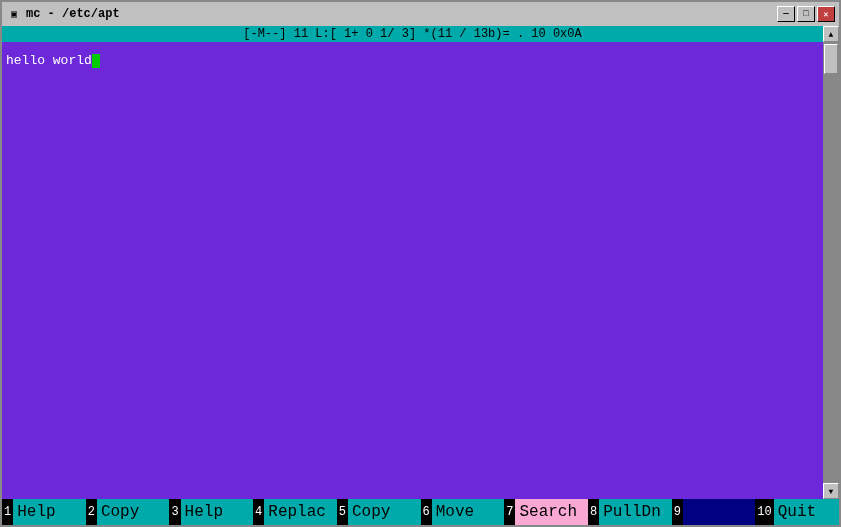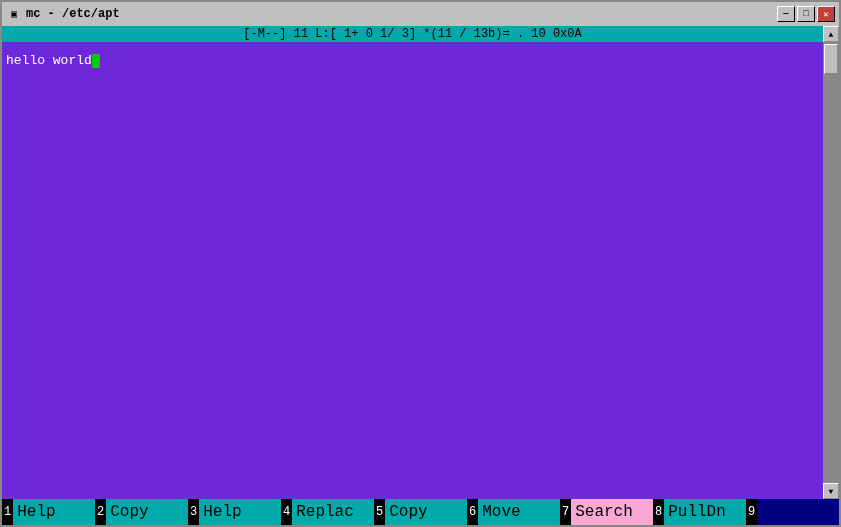--- a/index.html
+++ b/index.html
@@ -284,15 +284,19 @@
         <span class="func-num">7</span>
         <span class="func-label">Search</span>
       </div>
       <div class="func-btn">
         <span class="func-num">8</span>
         <span class="func-label">PullDn</span>
       </div>
       <div class="func-btn">
         <span class="func-num">9</span>
       </div>
+      <div class="func-btn">
+        <span class="func-num">10</span>
+        <span class="func-label">Quit</span>
+      </div>
     </div>
 
 </div>
 
 </body></html>

